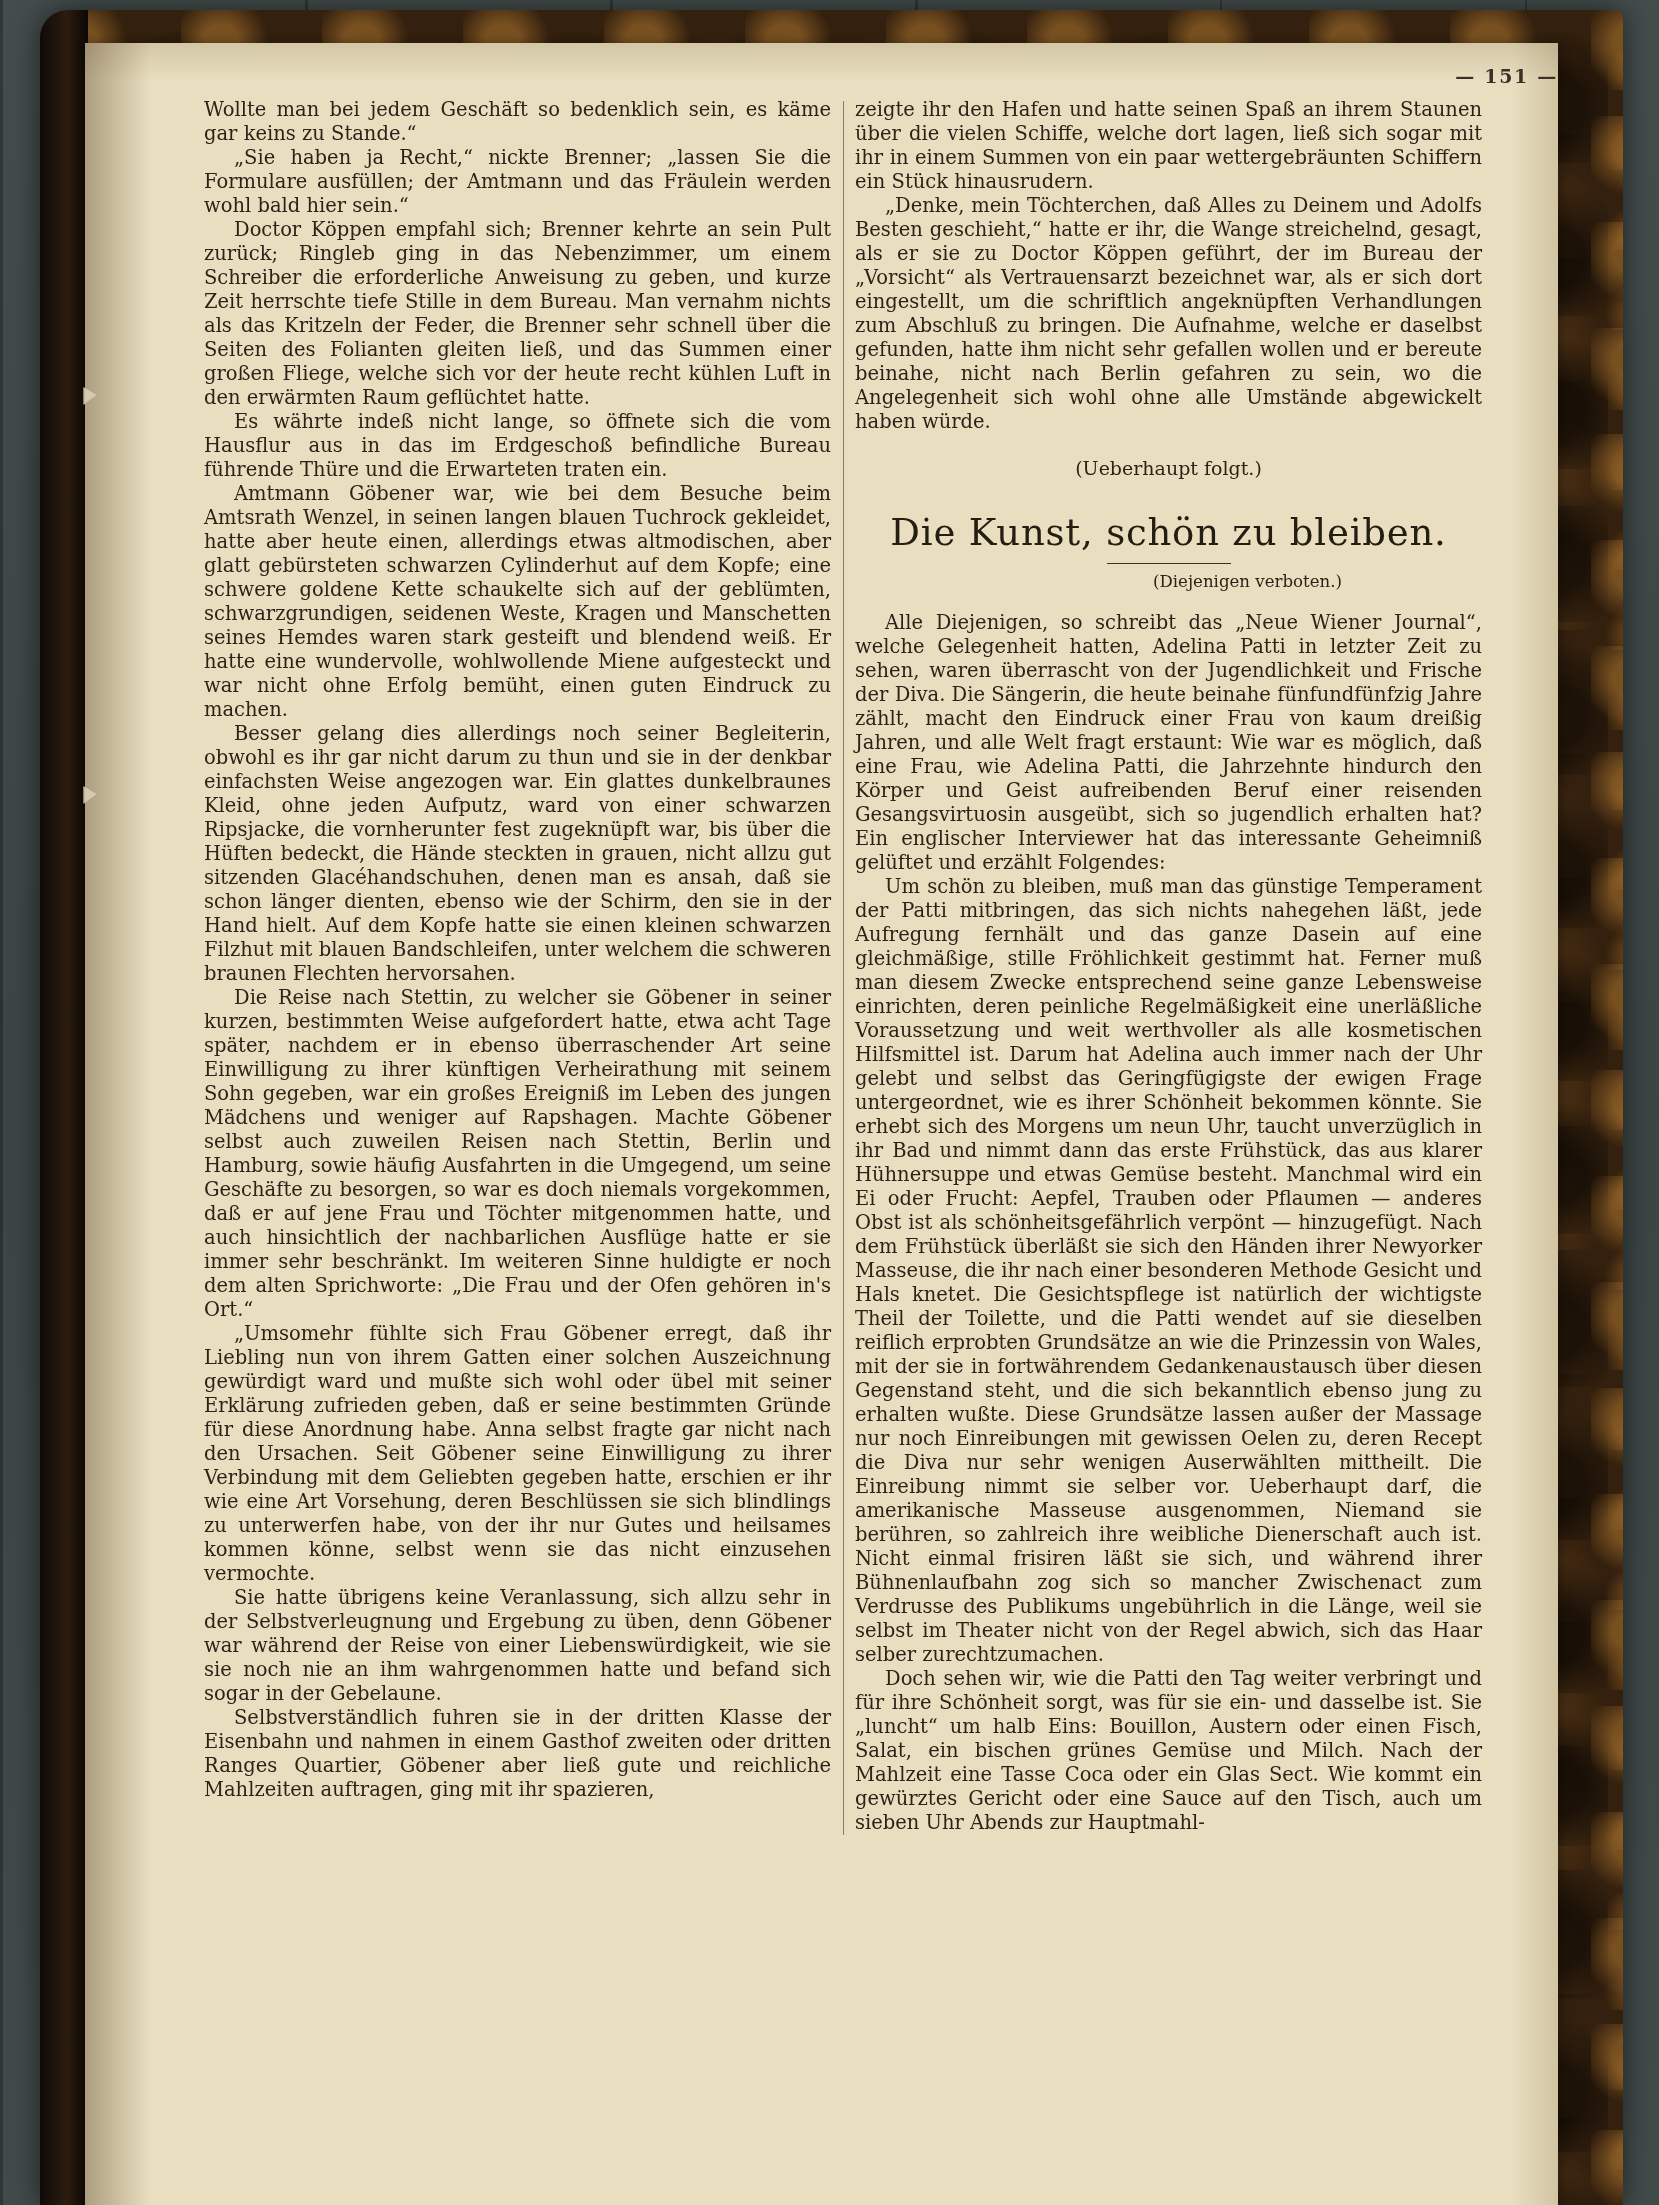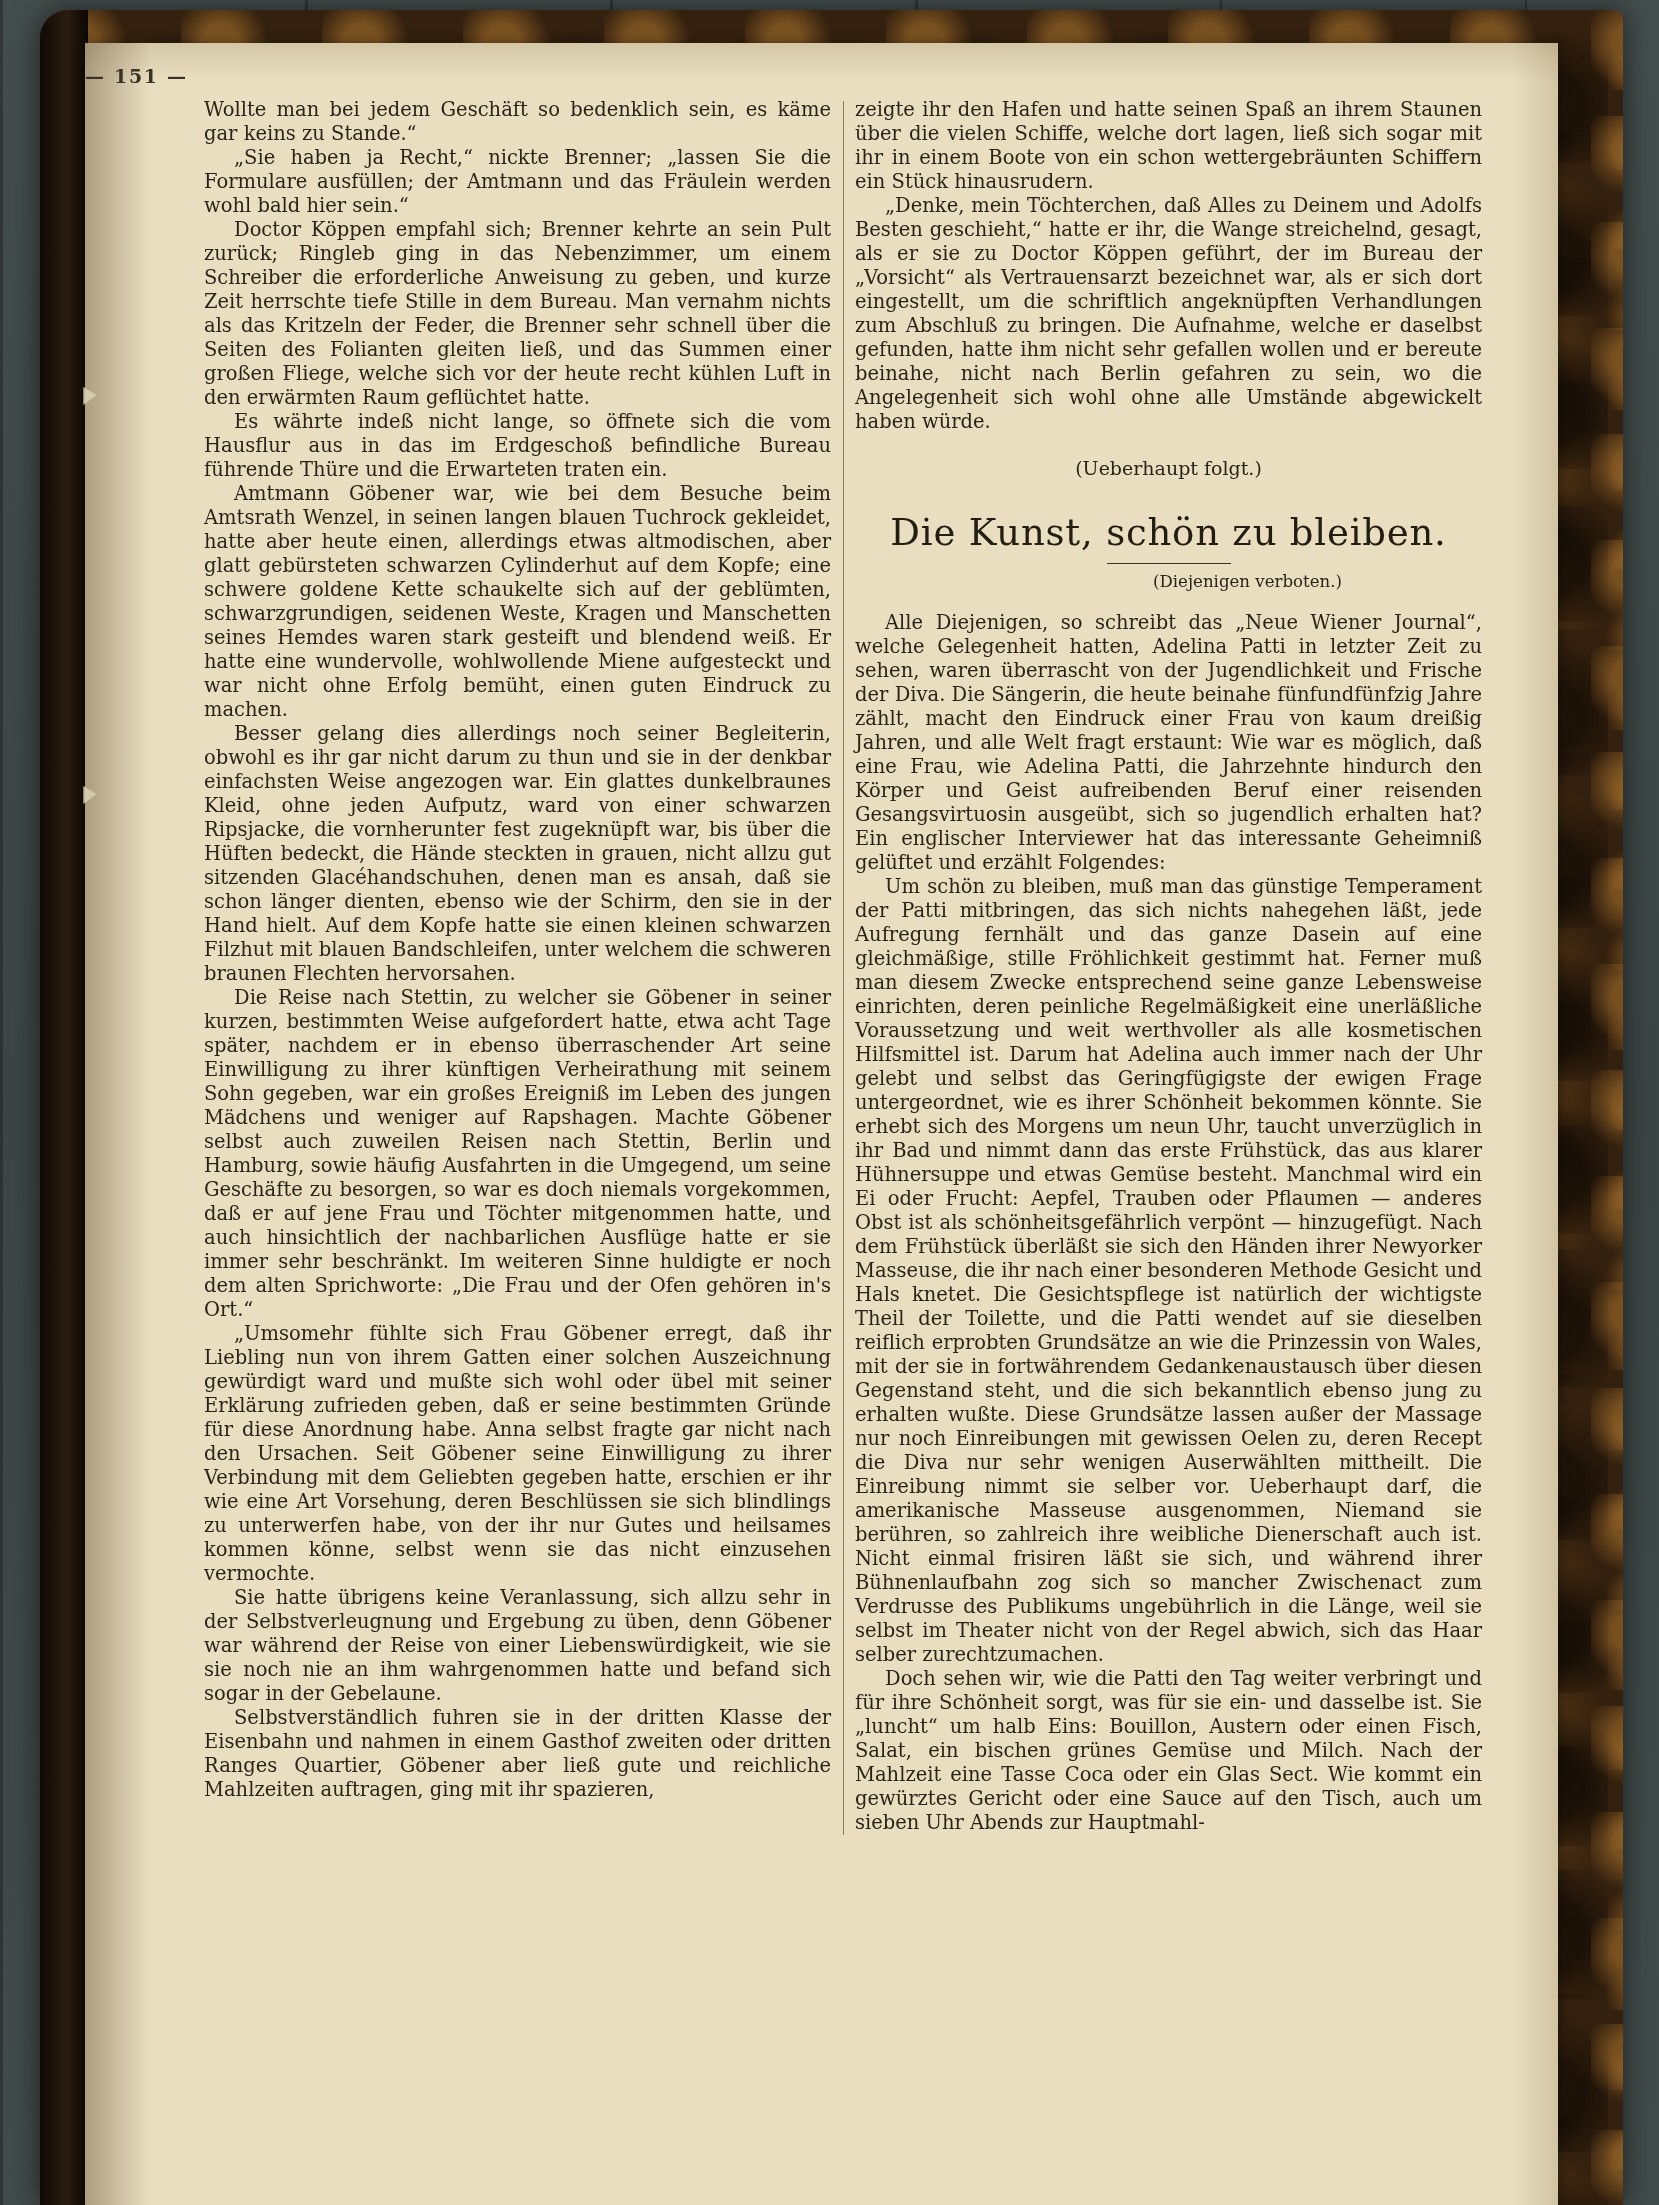--- a/index.html
+++ b/index.html
@@ -44,21 +44,21 @@
   }
   .tear{
     position:absolute;left:-1.7px;width:13.3px;height:18px;background:#d7cdb0;
     clip-path:polygon(0 0,100% 45%,0 100%);
     opacity:.9;
   }
   .tear.t1{top:344px;}
   .tear.t2{top:743px;}
   .page-number-row{
     padding-top:21.6px;
-    text-align:left;
+    text-align:right;
     font-size:19px;letter-spacing:1.7px;color:#3a3126;font-weight:bold;
   }
   .columns{
     display:flex;
     padding:11.6px 76px 0 119px;
     align-items:stretch;
   }
   .column{
     flex:1 1 0;
     font-size:19.5px;line-height:24px;text-align:justify;
@@ -116,21 +116,21 @@
         <p>Besser gelang dies allerdings noch seiner Begleiterin, obwohl es ihr gar nicht darum zu thun und sie in der denkbar einfachsten Weise angezogen war. Ein glattes dunkelbraunes Kleid, ohne jeden Aufputz, ward von einer schwarzen Ripsjacke, die vornherunter fest zugeknüpft war, bis über die Hüften bedeckt, die Hände steckten in grauen, nicht allzu gut sitzenden Glacéhandschuhen, denen man es ansah, daß sie schon länger dienten, ebenso wie der Schirm, den sie in der Hand hielt. Auf dem Kopfe hatte sie einen kleinen schwarzen Filzhut mit blauen Bandschleifen, unter welchem die schweren braunen Flechten hervorsahen.</p>
         <p>Die Reise nach Stettin, zu welcher sie Göbener in seiner kurzen, bestimmten Weise aufgefordert hatte, etwa acht Tage später, nachdem er in ebenso überraschender Art seine Einwilligung zu ihrer künftigen Verheirathung mit seinem Sohn gegeben, war ein großes Ereigniß im Leben des jungen Mädchens und weniger auf Rapshagen. Machte Göbener selbst auch zuweilen Reisen nach Stettin, Berlin und Hamburg, sowie häufig Ausfahrten in die Umgegend, um seine Geschäfte zu besorgen, so war es doch niemals vorgekommen, daß er auf jene Frau und Töchter mitgenommen hatte, und auch hinsichtlich der nachbarlichen Ausflüge hatte er sie immer sehr beschränkt. Im weiteren Sinne huldigte er noch dem alten Sprichworte: „Die Frau und der Ofen gehören in's Ort.“</p>
         <p>„Umsomehr fühlte sich Frau Göbener erregt, daß ihr Liebling nun von ihrem Gatten einer solchen Auszeichnung gewürdigt ward und mußte sich wohl oder übel mit seiner Erklärung zufrieden geben, daß er seine bestimmten Gründe für diese Anordnung habe. Anna selbst fragte gar nicht nach den Ursachen. Seit Göbener seine Einwilligung zu ihrer Verbindung mit dem Geliebten gegeben hatte, erschien er ihr wie eine Art Vorsehung, deren Beschlüssen sie sich blindlings zu unterwerfen habe, von der ihr nur Gutes und heilsames kommen könne, selbst wenn sie das nicht einzusehen vermochte.</p>
         <p>Sie hatte übrigens keine Veranlassung, sich allzu sehr in der Selbstverleugnung und Ergebung zu üben, denn Göbener war während der Reise von einer Liebenswürdigkeit, wie sie sie noch nie an ihm wahrgenommen hatte und befand sich sogar in der Gebelaune.</p>
         <p>Selbstverständlich fuhren sie in der dritten Klasse der Eisenbahn und nahmen in einem Gasthof zweiten oder dritten Ranges Quartier, Göbener aber ließ gute und reichliche Mahlzeiten auftragen, ging mit ihr spazieren,</p>
       </div>
 
       <div class="col-divider"></div>
 
       <div class="column">
-        <p class="first">zeigte ihr den Hafen und hatte seinen Spaß an ihrem Staunen über die vielen Schiffe, welche dort lagen, ließ sich sogar mit ihr in einem Boote von ein schon wettergebräunten Schiffern ein Stück hinausrudern.</p>
+        <p class="first">zeigte ihr den Hafen und hatte seinen Spaß an ihrem Staunen über die vielen Schiffe, welche dort lagen, ließ sich sogar mit ihr in einem Summen von ein paar wettergebräunten Schiffern ein Stück hinausrudern.</p>
         <p>„Denke, mein Töchterchen, daß Alles zu Deinem und Adolfs Besten geschieht,“ hatte er ihr, die Wange streichelnd, gesagt, als er sie zu Doctor Köppen geführt, der im Bureau der „Vorsicht“ als Vertrauensarzt bezeichnet war, als er sich dort eingestellt, um die schriftlich angeknüpften Verhandlungen zum Abschluß zu bringen. Die Aufnahme, welche er daselbst gefunden, hatte ihm nicht sehr gefallen wollen und er bereute beinahe, nicht nach Berlin gefahren zu sein, wo die Angelegenheit sich wohl ohne alle Umstände abgewickelt haben würde.</p>
         <p class="center-note">(Ueberhaupt folgt.)</p>
 
         <h2 class="article-title">Die Kunst, schön zu bleiben.</h2>
         <div class="title-rule"></div>
         <p class="copyright-note">(Diejenigen verboten.)</p>
 
         <p>Alle Diejenigen, so schreibt das „Neue Wiener Journal“, welche Gelegenheit hatten, Adelina Patti in letzter Zeit zu sehen, waren überrascht von der Jugendlichkeit und Frische der Diva. Die Sängerin, die heute beinahe fünfundfünfzig Jahre zählt, macht den Eindruck einer Frau von kaum dreißig Jahren, und alle Welt fragt erstaunt: Wie war es möglich, daß eine Frau, wie Adelina Patti, die Jahrzehnte hindurch den Körper und Geist aufreibenden Beruf einer reisenden Gesangsvirtuosin ausgeübt, sich so jugendlich erhalten hat? Ein englischer Interviewer hat das interessante Geheimniß gelüftet und erzählt Folgendes:</p>
         <p>Um schön zu bleiben, muß man das günstige Temperament der Patti mitbringen, das sich nichts nahegehen läßt, jede Aufregung fernhält und das ganze Dasein auf eine gleichmäßige, stille Fröhlichkeit gestimmt hat. Ferner muß man diesem Zwecke entsprechend seine ganze Lebensweise einrichten, deren peinliche Regelmäßigkeit eine unerläßliche Voraussetzung und weit werthvoller als alle kosmetischen Hilfsmittel ist. Darum hat Adelina auch immer nach der Uhr gelebt und selbst das Geringfügigste der ewigen Frage untergeordnet, wie es ihrer Schönheit bekommen könnte. Sie erhebt sich des Morgens um neun Uhr, taucht unverzüglich in ihr Bad und nimmt dann das erste Frühstück, das aus klarer Hühnersuppe und etwas Gemüse besteht. Manchmal wird ein Ei oder Frucht: Aepfel, Trauben oder Pflaumen — anderes Obst ist als schönheitsgefährlich verpönt — hinzugefügt. Nach dem Frühstück überläßt sie sich den Händen ihrer Newyorker Masseuse, die ihr nach einer besonderen Methode Gesicht und Hals knetet. Die Gesichtspflege ist natürlich der wichtigste Theil der Toilette, und die Patti wendet auf sie dieselben reiflich erprobten Grundsätze an wie die Prinzessin von Wales, mit der sie in fortwährendem Gedankenaustausch über diesen Gegenstand steht, und die sich bekanntlich ebenso jung zu erhalten wußte. Diese Grundsätze lassen außer der Massage nur noch Einreibungen mit gewissen Oelen zu, deren Recept die Diva nur sehr wenigen Auserwählten mittheilt. Die Einreibung nimmt sie selber vor. Ueberhaupt darf, die amerikanische Masseuse ausgenommen, Niemand sie berühren, so zahlreich ihre weibliche Dienerschaft auch ist. Nicht einmal frisiren läßt sie sich, und während ihrer Bühnenlaufbahn zog sich so mancher Zwischenact zum Verdrusse des Publikums ungebührlich in die Länge, weil sie selbst im Theater nicht von der Regel abwich, sich das Haar selber zurechtzumachen.</p>
         <p>Doch sehen wir, wie die Patti den Tag weiter verbringt und für ihre Schönheit sorgt, was für sie ein- und dasselbe ist. Sie „luncht“ um halb Eins: Bouillon, Austern oder einen Fisch, Salat, ein bischen grünes Gemüse und Milch. Nach der Mahlzeit eine Tasse Coca oder ein Glas Sect. Wie kommt ein gewürztes Gericht oder eine Sauce auf den Tisch, auch um sieben Uhr Abends zur Hauptmahl-</p>

